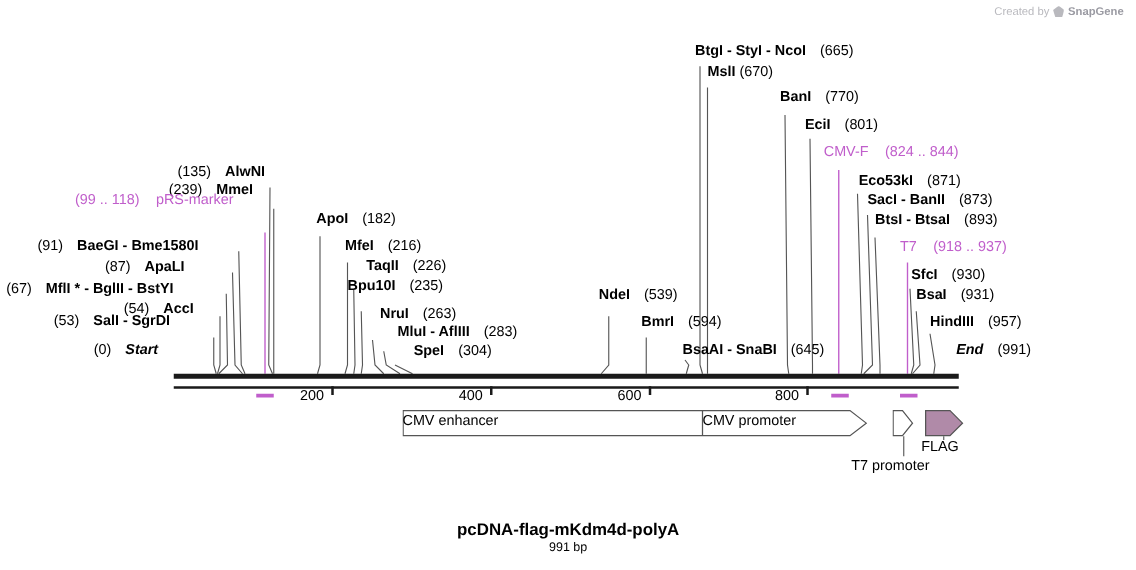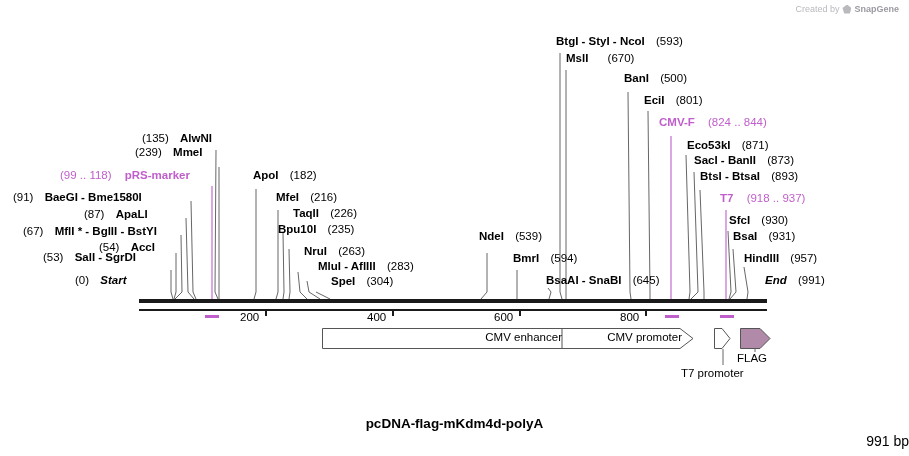--- a/index.html
+++ b/index.html
@@ -25,48 +25,48 @@
     background:#b9b9be;
     clip-path:polygon(50% 0%, 100% 38%, 81% 100%, 19% 100%, 0% 38%);
   }
   #watermark .sg-name{font-weight:bold;color:#9a9aa2;font-size:9px;}
 
   
   .lbl{font-size:11.5px;line-height:13px;}
   .lbl b{font-weight:bold;}
   .pos{color:#000;font-weight:normal;}
   .feat{color:#c05ecb;}
-  .feat b{font-weight:bold;}
+  .feat b{font-weight:normal;}
 
   
   svg#leaders{position:absolute;left:0;top:0;width:909px;height:456px;}
 
   
   #ruler-line{
     left:139px;top:299px;width:628px;height:4px;background:#1a1a1a;
   }
   #ruler-base{
     left:139px;top:309px;width:628px;height:1.5px;background:#1a1a1a;
   }
   .tick{position:absolute;width:1.5px;height:7px;background:#1a1a1a;top:309px;}
   .ticklabel{position:absolute;top:311px;font-size:11.5px;color:#000;}
   .arrow-label{
-    position:absolute;font-size:11.5px;color:#000;text-align:right;top:331px;
+    position:absolute;font-size:11.5px;color:#000;text-align:left;top:331px;
   }
   #flag-label{left:737px;top:352px;font-size:11.5px;}
   #t7-label{left:681px;top:367px;font-size:11.5px;}
 
   
   #title{
     left:0;top:416px;width:909px;text-align:center;
     font-size:13.5px;font-weight:bold;
   }
   #subtitle{
-    left:0;top:433px;width:909px;text-align:right;
-    font-size:14px;
+    left:0;top:433px;width:909px;text-align:center;
+    font-size:10px;
   }
 
   
   .featbar{position:absolute;height:3px;}
 </style>
 </head>
 <body>
 
 <div id="watermark" class="abs">
   <span>Created by</span>
@@ -119,29 +119,29 @@
     <path d="M755,349 L755,352"></path>
   </g>
 </svg>
 
 <div class="featbar abs" style="left:205px;top:315px;width:14px;background:#c05ecb;"></div>
 <div class="featbar abs" style="left:665px;top:315px;width:14px;background:#c05ecb;"></div>
 <div class="featbar abs" style="left:720px;top:315px;width:14px;background:#c05ecb;"></div>
 
 <div class="lbl abs nowrap" style="left:556px;top:35px;">
   <b>BtgI  -  StyI  -  NcoI</b>
-  <span class="pos" style="margin-left:8px;">(593)</span>
+  <span class="pos" style="margin-left:8px;">(665)</span>
 </div>
 <div class="lbl abs nowrap" style="left:566px;top:52px;">
   <b>MslI</b>
-  <span class="pos" style="margin-left:16px;">(670)</span>
+  <span class="pos" style="margin-left:0;">(670)</span>
 </div>
 <div class="lbl abs nowrap" style="left:624px;top:72px;">
   <b>BanI</b>
-  <span class="pos" style="margin-left:8px;">(500)</span>
+  <span class="pos" style="margin-left:8px;">(770)</span>
 </div>
 <div class="lbl abs nowrap" style="left:644px;top:94px;">
   <b>EciI</b>
   <span class="pos" style="margin-left:8px;">(801)</span>
 </div>
 
 <div class="lbl abs nowrap feat" style="left:659px;top:116px;">
   <b>CMV-F</b>
   <span style="margin-left:10px;">(824 .. 844)</span>
 </div>
@@ -179,34 +179,34 @@
 
 <div class="lbl abs nowrap" style="left:142px;top:132px;">
   <span class="pos">(135)</span>
   <b style="margin-left:8px;">AlwNI</b>
 </div>
 <div class="lbl abs nowrap" style="left:135px;top:146px;">
   <span class="pos">(239)</span>
   <b style="margin-left:8px;">MmeI</b>
 </div>
 
-<div class="lbl abs nowrap feat" style="left:60px;top:169px;">
+<div class="lbl abs nowrap feat" style="left:60px;top:154px;">
   <span>(99 .. 118)</span>
   <b style="margin-left:10px;">pRS-marker</b>
 </div>
 
-<div class="lbl abs nowrap" style="left:13px;top:191px;">
+<div class="lbl abs nowrap" style="left:30px;top:191px;">
   <span class="pos">(91)</span>
   <b style="margin-left:8px;">BaeGI  -  Bme1580I</b>
 </div>
 <div class="lbl abs nowrap" style="left:84px;top:208px;">
   <span class="pos">(87)</span>
   <b style="margin-left:8px;">ApaLI</b>
 </div>
-<div class="lbl abs nowrap" style="left:23px;top:225px;">
+<div class="lbl abs nowrap" style="left:5px;top:225px;">
   <span class="pos">(67)</span>
   <b style="margin-left:8px;">MflI * - BglII  -  BstYI</b>
 </div>
 <div class="lbl abs nowrap" style="left:99px;top:241px;">
   <span class="pos">(54)</span>
   <b style="margin-left:8px;">AccI</b>
 </div>
 <div class="lbl abs nowrap" style="left:43px;top:251px;">
   <span class="pos">(53)</span>
   <b style="margin-left:8px;">SalI  -  SgrDI</b>

